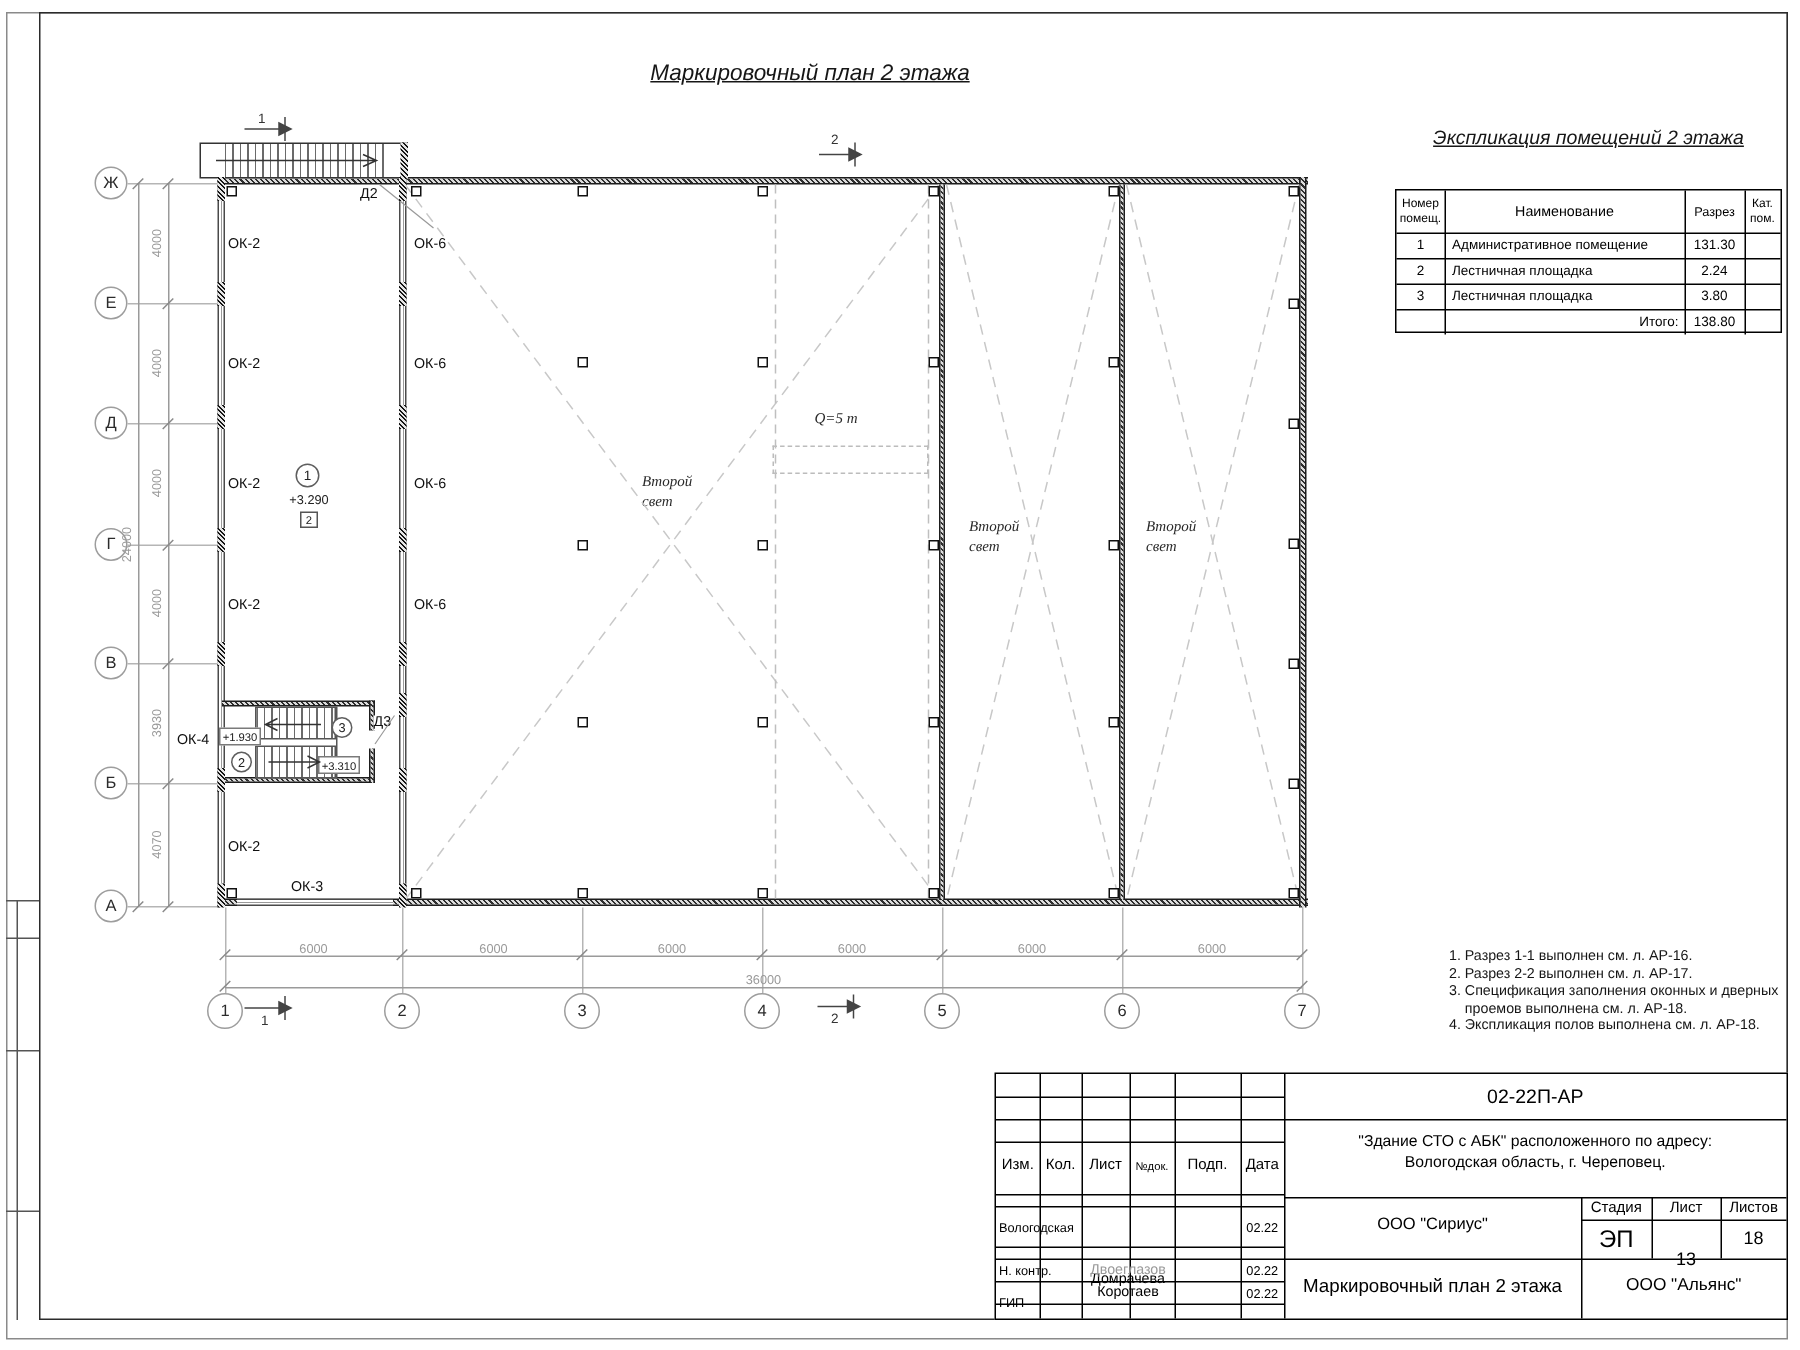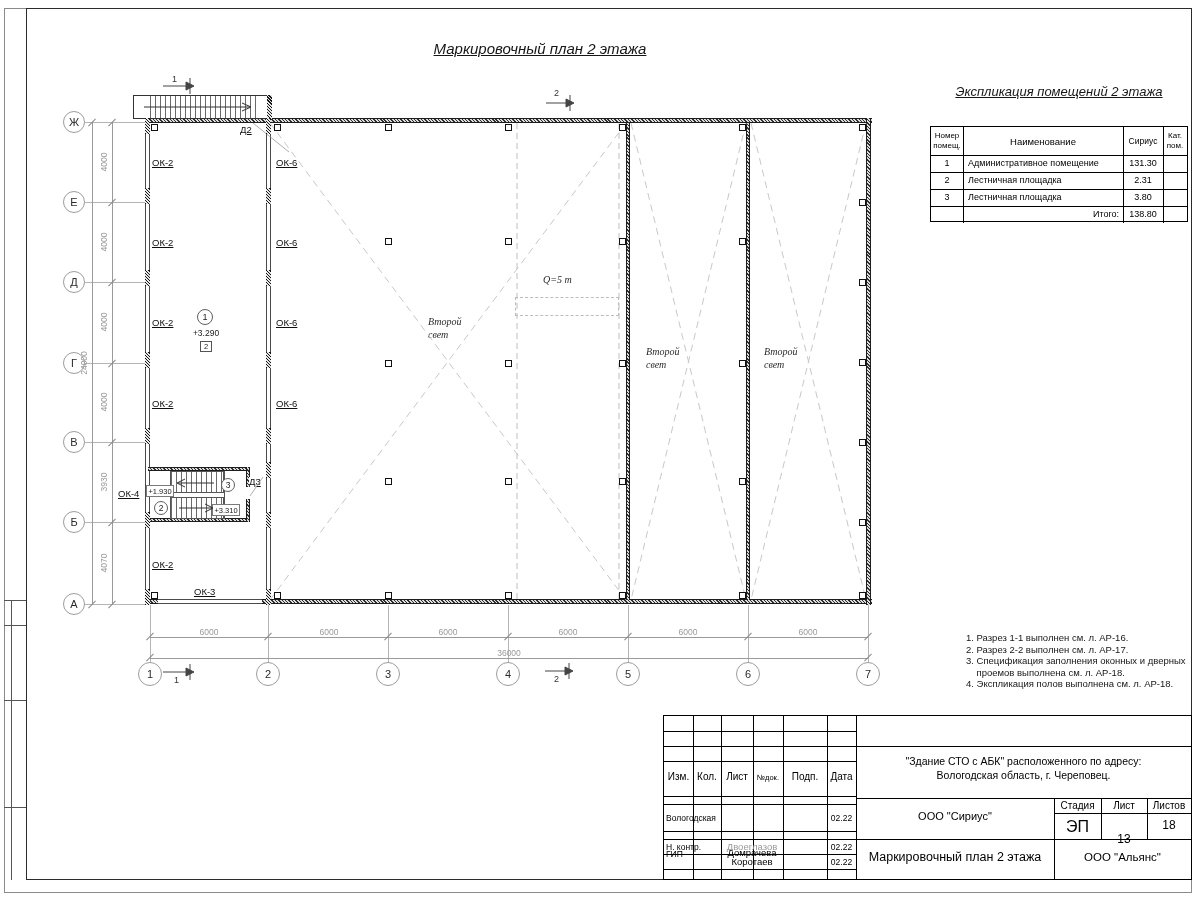--- a/index.html
+++ b/index.html
@@ -23,21 +23,21 @@
   .winV{position:absolute;width:5px;box-sizing:border-box;border-left:1px solid #4a4a4a;border-right:1px solid #4a4a4a;
         background:linear-gradient(to right,transparent 1.6px,#9a9a9a 1.6px,#9a9a9a 2.3px,transparent 2.3px);}
   .winH{position:absolute;height:5px;box-sizing:border-box;border-top:1px solid #4a4a4a;border-bottom:1px solid #4a4a4a;
         background:#fff linear-gradient(to bottom,transparent 1.6px,#9a9a9a 1.6px,#9a9a9a 2.3px,transparent 2.3px);}
   .pier{position:absolute;width:5px;background:repeating-linear-gradient(45deg,#161616 0,#161616 1px,#e6e6e6 1px,#e6e6e6 2.2px);}
   .sq{position:absolute;width:7px;height:7px;box-sizing:border-box;border:1.2px solid #111;background:#fff;}
   .tread{background:repeating-linear-gradient(90deg,#6a6a6a 0,#6a6a6a .8px,transparent .8px,transparent 5px);}
   
   .dim{position:absolute;color:#9a9a9a;font-size:8.5px;white-space:nowrap;}
   .dimv{position:absolute;color:#9a9a9a;font-size:8.5px;width:40px;text-align:center;transform:rotate(-90deg);}
-  .lbl{position:absolute;font-size:9.5px;color:#101010;white-space:nowrap;background:#fff;line-height:10px;text-decoration:underline;}
+  .lbl{position:absolute;font-size:9.5px;color:#101010;white-space:nowrap;background:#fff;line-height:10px;}
   .ser{position:absolute;font-family:"Liberation Serif",serif;font-style:italic;font-size:10px;color:#2a2a2a;
        white-space:nowrap;background:#fff;line-height:11px;}
   .axc{position:absolute;box-sizing:border-box;border:1px solid #9d9d9d;border-radius:50%;background:#fff;
        color:#2b2b2b;text-align:center;font-size:11px;}
   .mcirc{position:absolute;box-sizing:border-box;border:1px solid #5e5e5e;border-radius:50%;background:#fff;
          color:#222;text-align:center;}
   .box{position:absolute;box-sizing:border-box;border:1px solid #7a7a7a;background:#fff;font-size:7.5px;
        color:#222;text-align:center;}
   .secnum{position:absolute;font-size:9px;color:#333;}
   .titl{position:absolute;font-style:italic;text-decoration:underline;color:#161616;}
@@ -165,28 +165,28 @@
   <div class="abs" id="exp" style="left:930px;top:126px;width:258px;height:96px;border:1.4px solid #000;box-sizing:border-box;">
     <div class="tbv" style="left:32px;top:0;height:96px;"></div>
     <div class="tbv" style="left:192px;top:0;height:96px;"></div>
     <div class="tbv" style="left:232px;top:0;height:96px;"></div>
     <div class="tbh" style="left:0;top:28px;width:256px;"></div>
     <div class="tbh" style="left:0;top:45px;width:256px;"></div>
     <div class="tbh" style="left:0;top:62px;width:256px;"></div>
     <div class="tbh" style="left:0;top:79px;width:256px;"></div>
     <div class="tbt c" style="left:0;top:4px;width:32px;font-size:8px;white-space:normal;line-height:9.5px;">Номер помещ.</div>
     <div class="tbt c" style="left:32px;top:9px;width:160px;font-size:9.5px;">Наименование</div>
-    <div class="tbt c" style="left:192px;top:9px;width:40px;font-size:8.5px;">Сириус</div>
+    <div class="tbt c" style="left:192px;top:9px;width:40px;font-size:8.5px;">Разрез</div>
     <div class="tbt c" style="left:232px;top:4px;width:24px;font-size:8px;white-space:normal;line-height:9.5px;">Кат. пом.</div>
     <div class="tbt c" style="left:0;top:31px;width:32px;font-size:9px;">1</div>
     <div class="tbt" style="left:37px;top:31px;font-size:9px;">Административное помещение</div>
     <div class="tbt c" style="left:192px;top:31px;width:40px;font-size:9px;">131.30</div>
     <div class="tbt c" style="left:0;top:48px;width:32px;font-size:9px;">2</div>
     <div class="tbt" style="left:37px;top:48px;font-size:9px;">Лестничная площадка</div>
-    <div class="tbt c" style="left:192px;top:48px;width:40px;font-size:9px;">2.31</div>
+    <div class="tbt c" style="left:192px;top:48px;width:40px;font-size:9px;">2.24</div>
     <div class="tbt c" style="left:0;top:65px;width:32px;font-size:9px;">3</div>
     <div class="tbt" style="left:37px;top:65px;font-size:9px;">Лестничная площадка</div>
     <div class="tbt c" style="left:192px;top:65px;width:40px;font-size:9px;">3.80</div>
     <div class="tbt" style="left:32px;top:82px;width:156px;text-align:right;font-size:9px;">Итого:</div>
     <div class="tbt c" style="left:192px;top:82px;width:40px;font-size:9px;">138.80</div>
   </div>
 
   <div class="abs" style="left:966px;top:632px;width:240px;">
     <div class="note">1. Разрез 1-1 выполнен см. л. АР-16.</div>
     <div class="note">2. Разрез 2-2 выполнен см. л. АР-17.</div>
@@ -210,20 +210,21 @@
     <div class="tbh" style="left:0;top:45px;width:192px;"></div>
     <div class="tbh" style="left:0;top:80px;width:192px;"></div>
     <div class="tbh" style="left:0;top:88px;width:192px;"></div>
     <div class="tbh" style="left:0;top:115px;width:192px;"></div>
     <div class="tbh" style="left:0;top:123px;width:527px;"></div>
     <div class="tbh" style="left:0;top:138px;width:192px;"></div>
     <div class="tbh" style="left:0;top:153px;width:192px;"></div>
     <div class="tbh" style="left:192px;top:82px;width:335px;"></div>
     <div class="tbh" style="left:390px;top:97px;width:137px;"></div>
 
+    <div class="tbt c" style="left:192px;top:7px;width:335px;font-size:13px;">02-22П-АР</div>
     <div class="tbt c" style="left:192px;top:39px;width:335px;font-size:10.5px;">"Здание СТО с АБК" расположенного по адресу:</div>
     <div class="tbt c" style="left:192px;top:53px;width:335px;font-size:10.5px;">Вологодская область, г. Череповец.</div>
     <div class="tbt c" style="left:192px;top:94px;width:198px;font-size:11px;">ООО "Сириус"</div>
     <div class="tbt c" style="left:192px;top:134px;width:198px;font-size:12.5px;">Маркировочный план 2 этажа</div>
     <div class="tbt c" style="left:390px;top:135px;width:137px;font-size:11.5px;">ООО "Альянс"</div>
     <div class="tbt c" style="left:390px;top:84px;width:47px;font-size:10px;">Стадия</div>
     <div class="tbt c" style="left:437px;top:84px;width:46px;font-size:10px;">Лист</div>
     <div class="tbt c" style="left:483px;top:84px;width:44px;font-size:10px;">Листов</div>
     <div class="tbt c" style="left:390px;top:102px;width:47px;font-size:16px;">ЭП</div>
     <div class="tbt c" style="left:437px;top:116px;width:46px;font-size:12px;">13</div>
@@ -233,21 +234,21 @@
     <div class="tbt c" style="left:57px;top:55px;width:32px;font-size:10px;">Лист</div>
     <div class="tbt c" style="left:89px;top:57px;width:30px;font-size:7.5px;">№док.</div>
     <div class="tbt c" style="left:119px;top:55px;width:44px;font-size:10px;">Подп.</div>
     <div class="tbt c" style="left:163px;top:55px;width:29px;font-size:10px;">Дата</div>
     <div class="tbt" style="left:2px;top:97px;font-size:8.5px;">Вологодская</div>
     <div class="tbt c" style="left:57px;top:96px;width:62px;font-size:9.5px;margin-top:35px;">Домрачева</div>
     <div class="tbt c" style="left:163px;top:97px;width:29px;font-size:8.5px;">02.22</div>
     <div class="tbt" style="left:2px;top:126px;font-size:8.5px;">Н. контр.</div>
     <div class="tbt c" style="left:57px;top:125px;width:62px;font-size:9.5px;color:#999;">Двоеглазов</div>
     <div class="tbt c" style="left:163px;top:126px;width:29px;font-size:8.5px;">02.22</div>
-    <div class="tbt" style="left:2px;top:133px;font-size:8.5px;">ГИП</div>
+    <div class="tbt" style="left:2px;top:147px;font-size:8.5px;">ГИП</div>
     <div class="tbt c" style="left:57px;top:140px;width:62px;font-size:9.5px;">Коротаев</div>
     <div class="tbt c" style="left:163px;top:141px;width:29px;font-size:8.5px;">02.22</div>
   </div>
 
   <div id="gen" class="abs" style="left:0;top:0;">
       <div class="hl" style="left:85px;top:122px;width:63px;"></div>
       <div class="axc" style="left:63px;top:111px;width:22px;height:22px;line-height:20px;">Ж</div>
       <div class="hl" style="left:85px;top:202px;width:63px;"></div>
       <div class="axc" style="left:63px;top:191px;width:22px;height:22px;line-height:20px;">Е</div>
       <div class="hl" style="left:85px;top:282px;width:63px;"></div>

